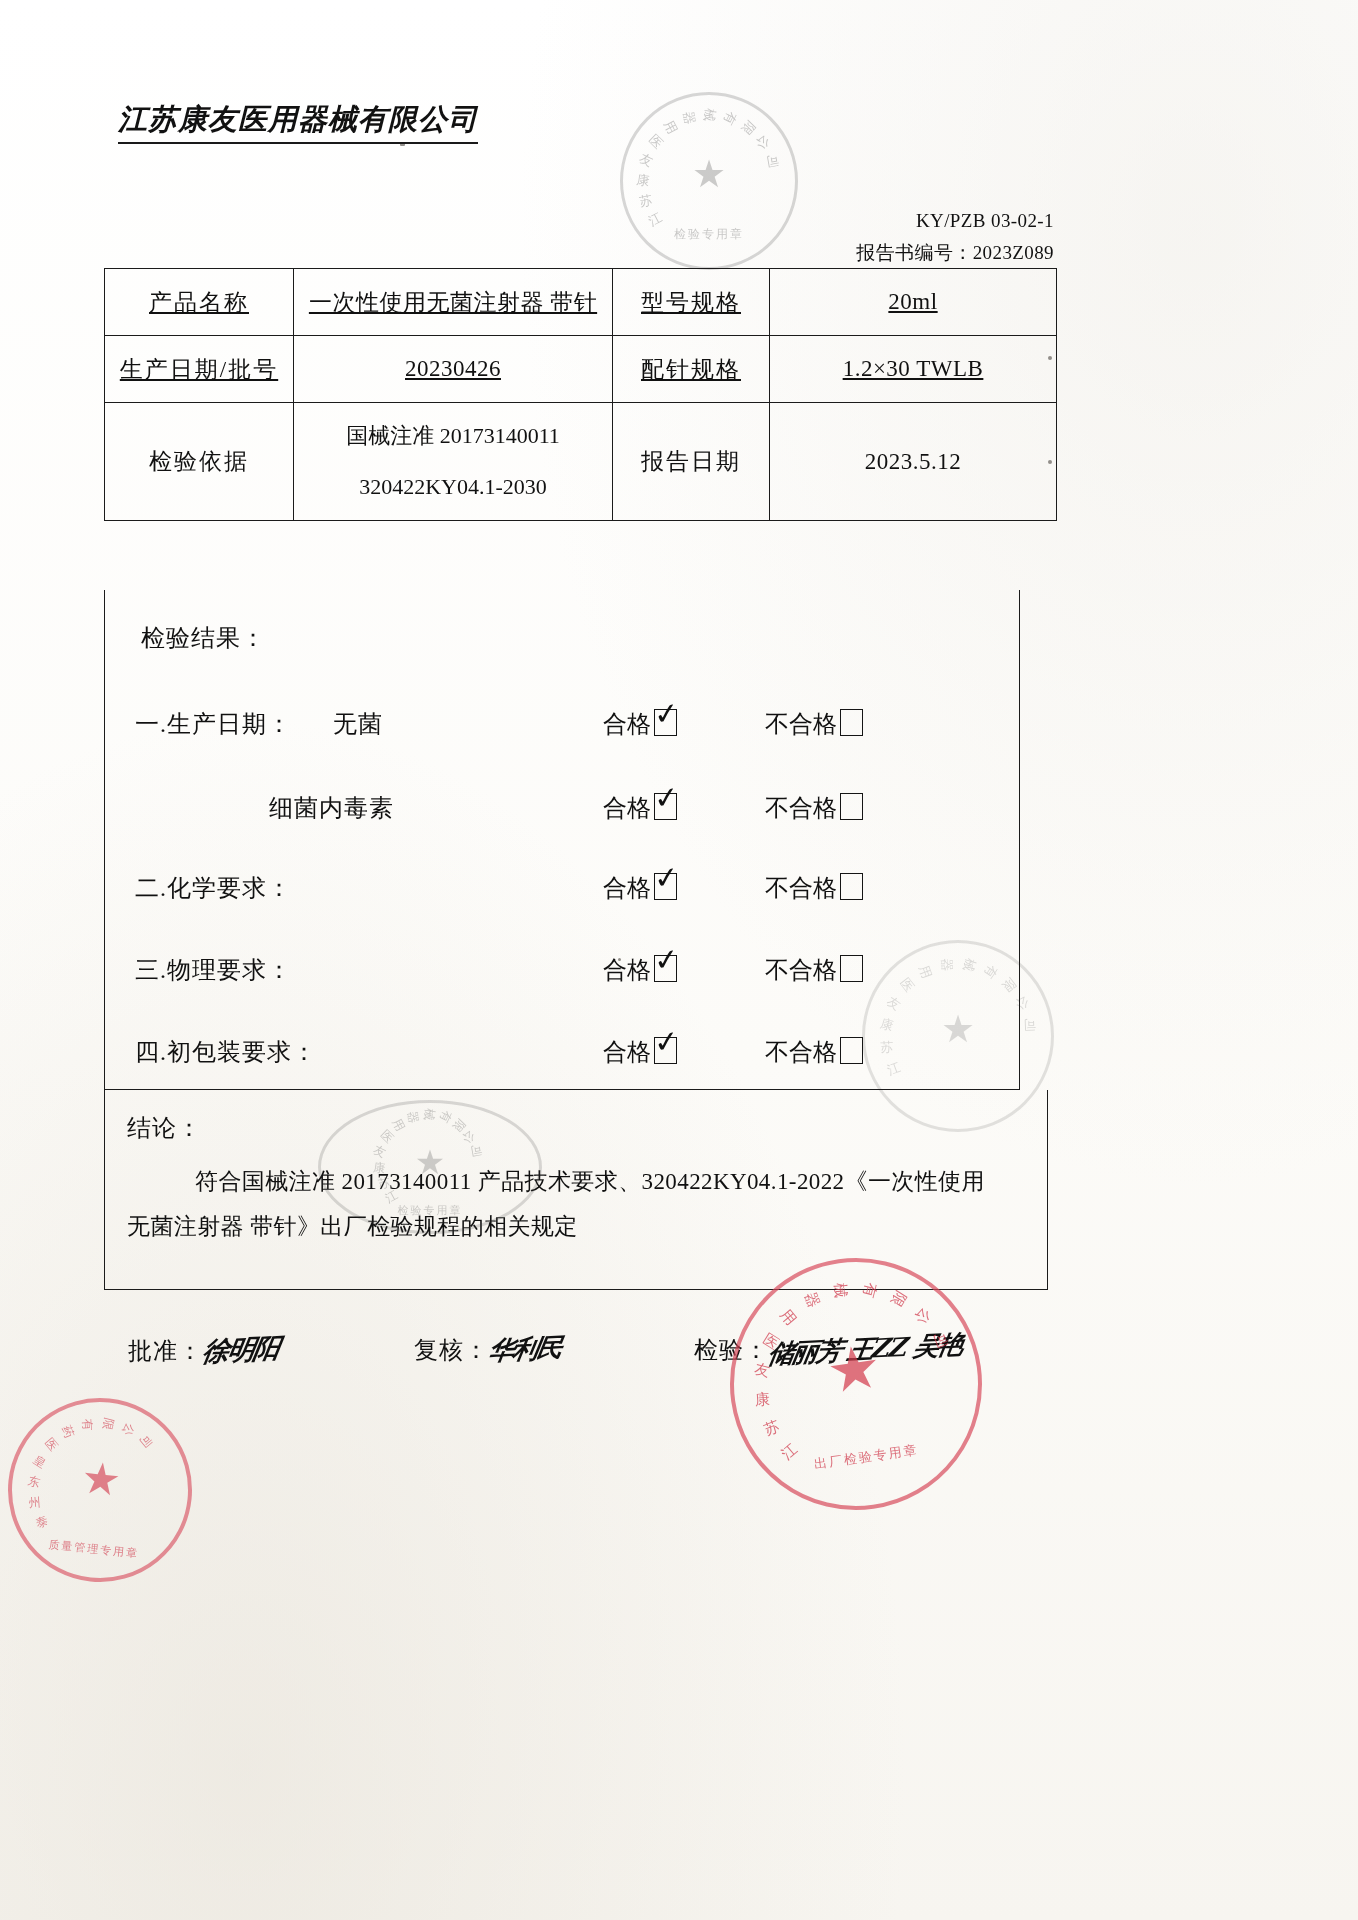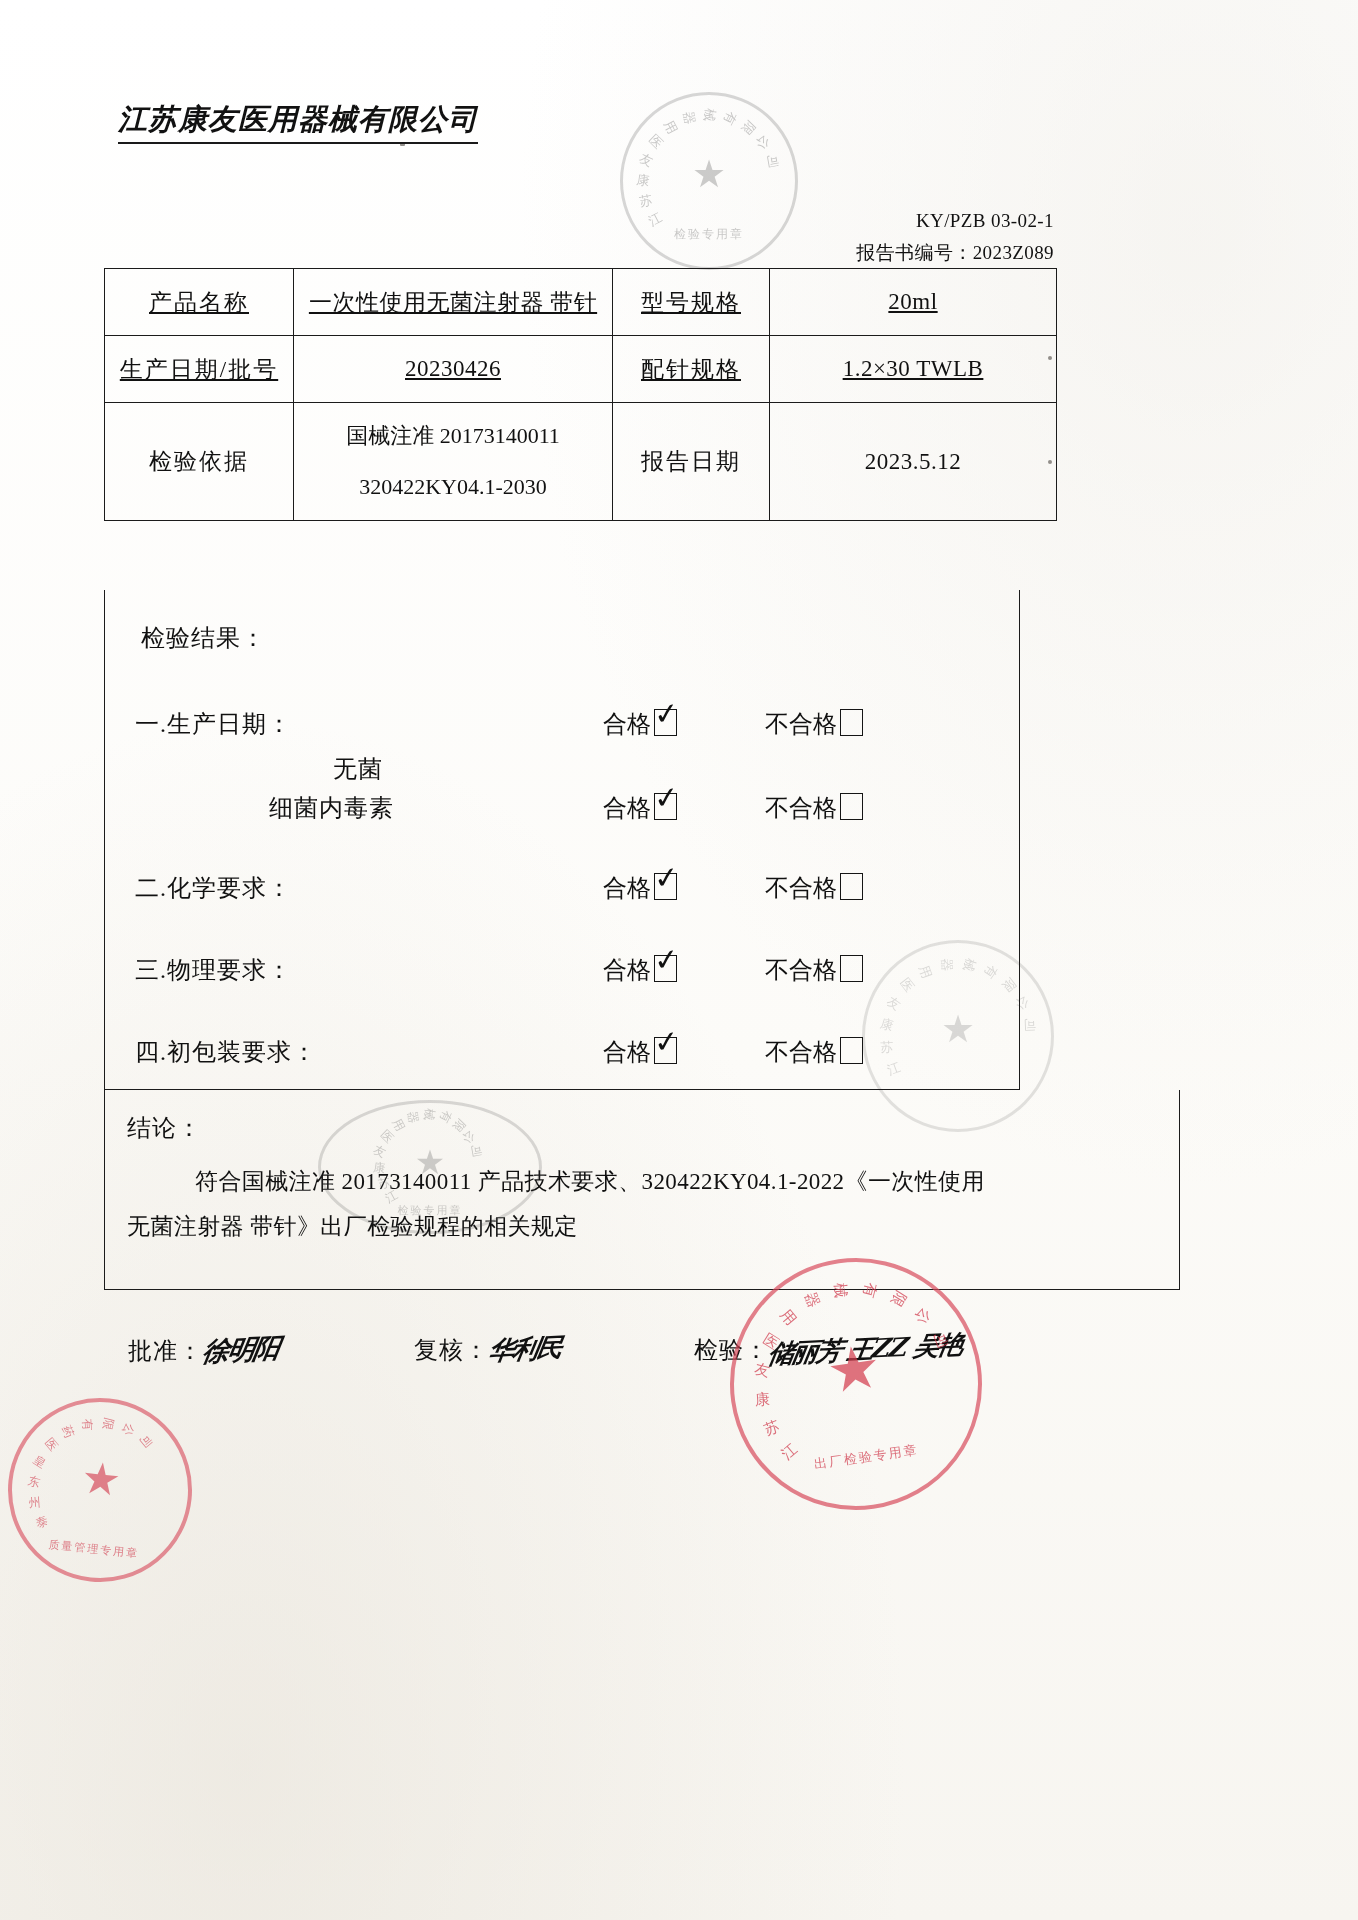--- a/index.html
+++ b/index.html
@@ -111,21 +111,21 @@
     line-height:30px;
     font-family:"Liberation Serif",serif;
     color:#111;
     transform:rotate(-6deg);
     pointer-events:none;
   }
 
   
   .conclusion{
     position:absolute;left:104px;top:1090px;
-    width:1076px;height:200px;
+    width:944px;height:200px;
     border:1.6px solid #1b1b1b;
     border-top:none;
     box-sizing:border-box;
   }
   .conc-title{position:absolute;left:22px;top:22px;font-size:24px;letter-spacing:1px;}
   .conc-body{
     position:absolute;left:22px;top:70px;width:876px;
     font-size:23px;line-height:1.95;
     letter-spacing:.4px;
     text-indent:68px;
@@ -266,21 +266,21 @@
       <td class="c4 val">2023.5.12</td>
     </tr>
   </tbody>
     </table>
 
   <div class="results">
     <div class="results-title">检验结果：</div>
 
     <div class="res-row" style="top:118px;">
       <div class="res-label" style="left:30px;">一.生产日期：</div>
-      <div class="res-sub" style="left:228px;margin-top:45px;">无菌</div>
+      <div class="res-sub" style="left:228px;">无菌</div>
       <div class="opt-pass">
         <span>合格</span><span class="box"><span class="tick">✓</span></span>
       </div>
       <div class="opt-fail">
         <span>不合格</span><span class="box"></span>
       </div>
     </div>
 
     <div class="res-row" style="top:202px;">
       <div class="res-sub" style="left:164px;">细菌内毒素</div>

